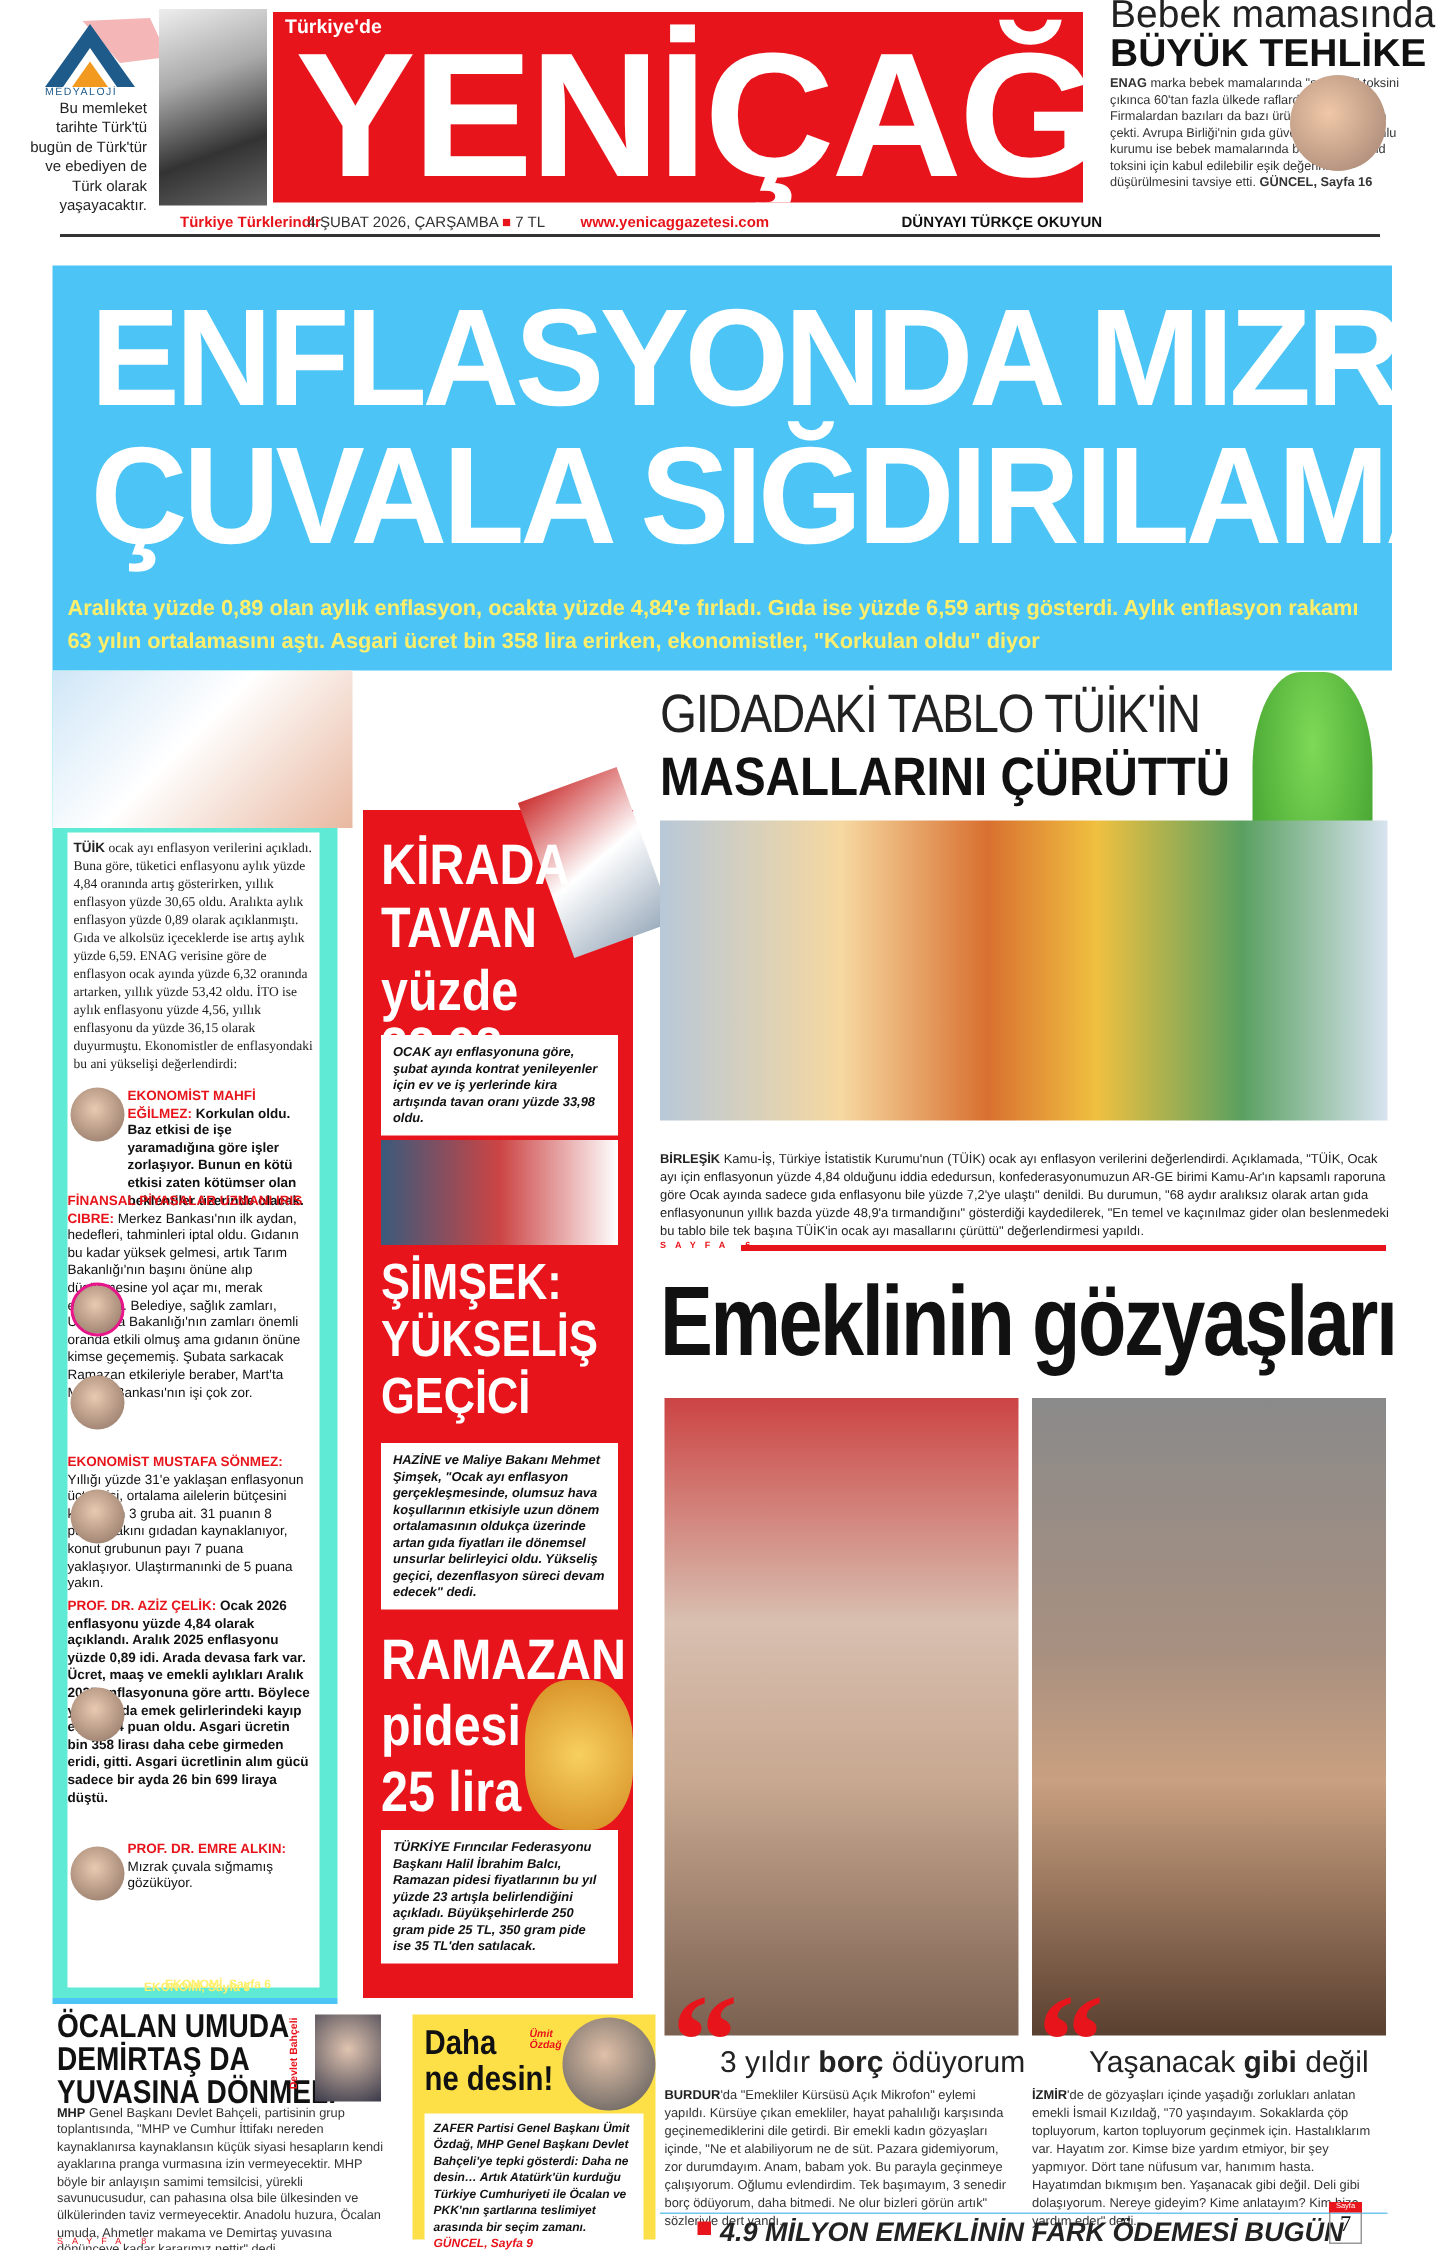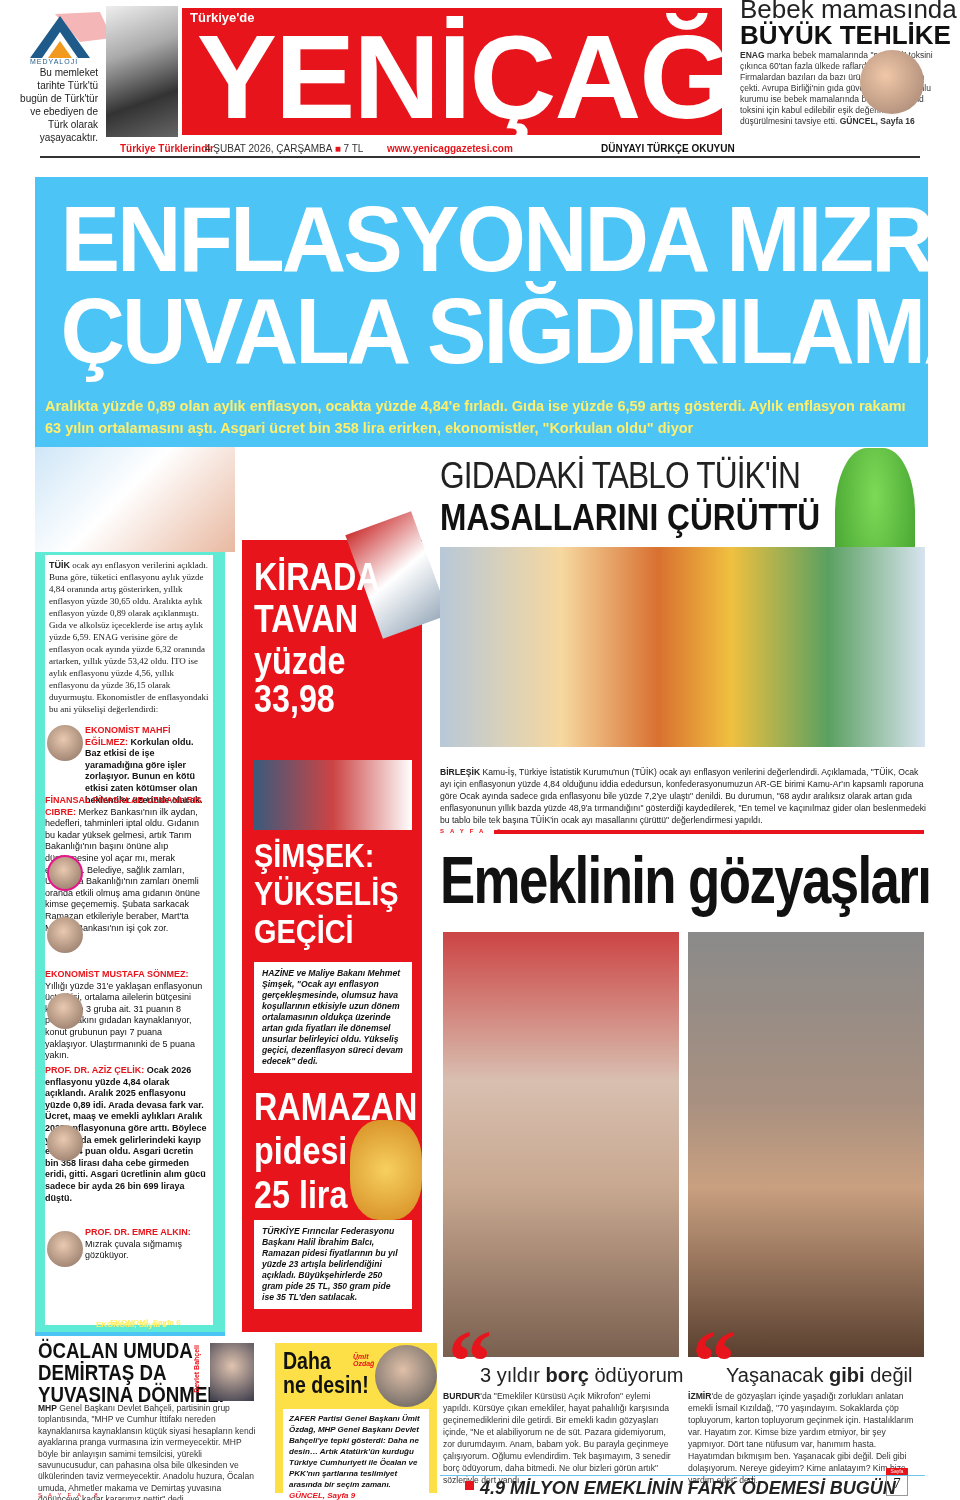--- a/index.html
+++ b/index.html
@@ -158,20 +158,21 @@
     <div class="avatar" style="left:2px;top:676px;"></div>
   </div>
 </div>
 <div class="abs" id="left-source">EKONOMİ, Sayfa 6</div>
 
 <div class="abs" id="mid-col">
   <div class="abs" id="house-img"></div>
   <div class="mid-head" style="top:18px;font-size:38px;">KİRADA</div>
   <div class="mid-head" style="top:60px;font-size:38px;">TAVAN</div>
   <div class="mid-head" style="top:102px;font-size:38px;">yüzde 33,98</div>
+  <div class="mid-box" style="top:150px;">OCAK ayı enflasyonuna göre, şubat ayında kontrat yenileyenler için ev ve iş yerlerinde kira artışında tavan oranı yüzde 33,98 oldu.</div>
   <div class="abs" id="mid-photo"></div>
   <div class="mid-head" style="top:298px;font-size:34px;">ŞİMŞEK:</div>
   <div class="mid-head" style="top:336px;font-size:34px;">YÜKSELİŞ</div>
   <div class="mid-head" style="top:374px;font-size:34px;">GEÇİCİ</div>
   <div class="mid-box" style="top:422px;">HAZİNE ve Maliye Bakanı Mehmet Şimşek, "Ocak ayı enflasyon gerçekleşmesinde, olumsuz hava koşullarının etkisiyle uzun dönem ortalamasının oldukça üzerinde artan gıda fiyatları ile dönemsel unsurlar belirleyici oldu. Yükseliş geçici, dezenflasyon süreci devam edecek" dedi.</div>
   <div class="abs" id="pide-img"></div>
   <div class="mid-head" style="top:548px;font-size:38px;">RAMAZAN</div>
   <div class="mid-head" style="top:592px;font-size:38px;font-weight:bold;">pidesi</div>
   <div class="mid-head" style="top:636px;font-size:38px;">25 lira</div>
   <div class="mid-box" style="top:680px;">TÜRKİYE Fırıncılar Federasyonu Başkanı Halil İbrahim Balcı, Ramazan pidesi fiyatlarının bu yıl yüzde 23 artışla belirlendiğini açıkladı. Büyükşehirlerde 250 gram pide 25 TL, 350 gram pide ise 35 TL'den satılacak.</div>

